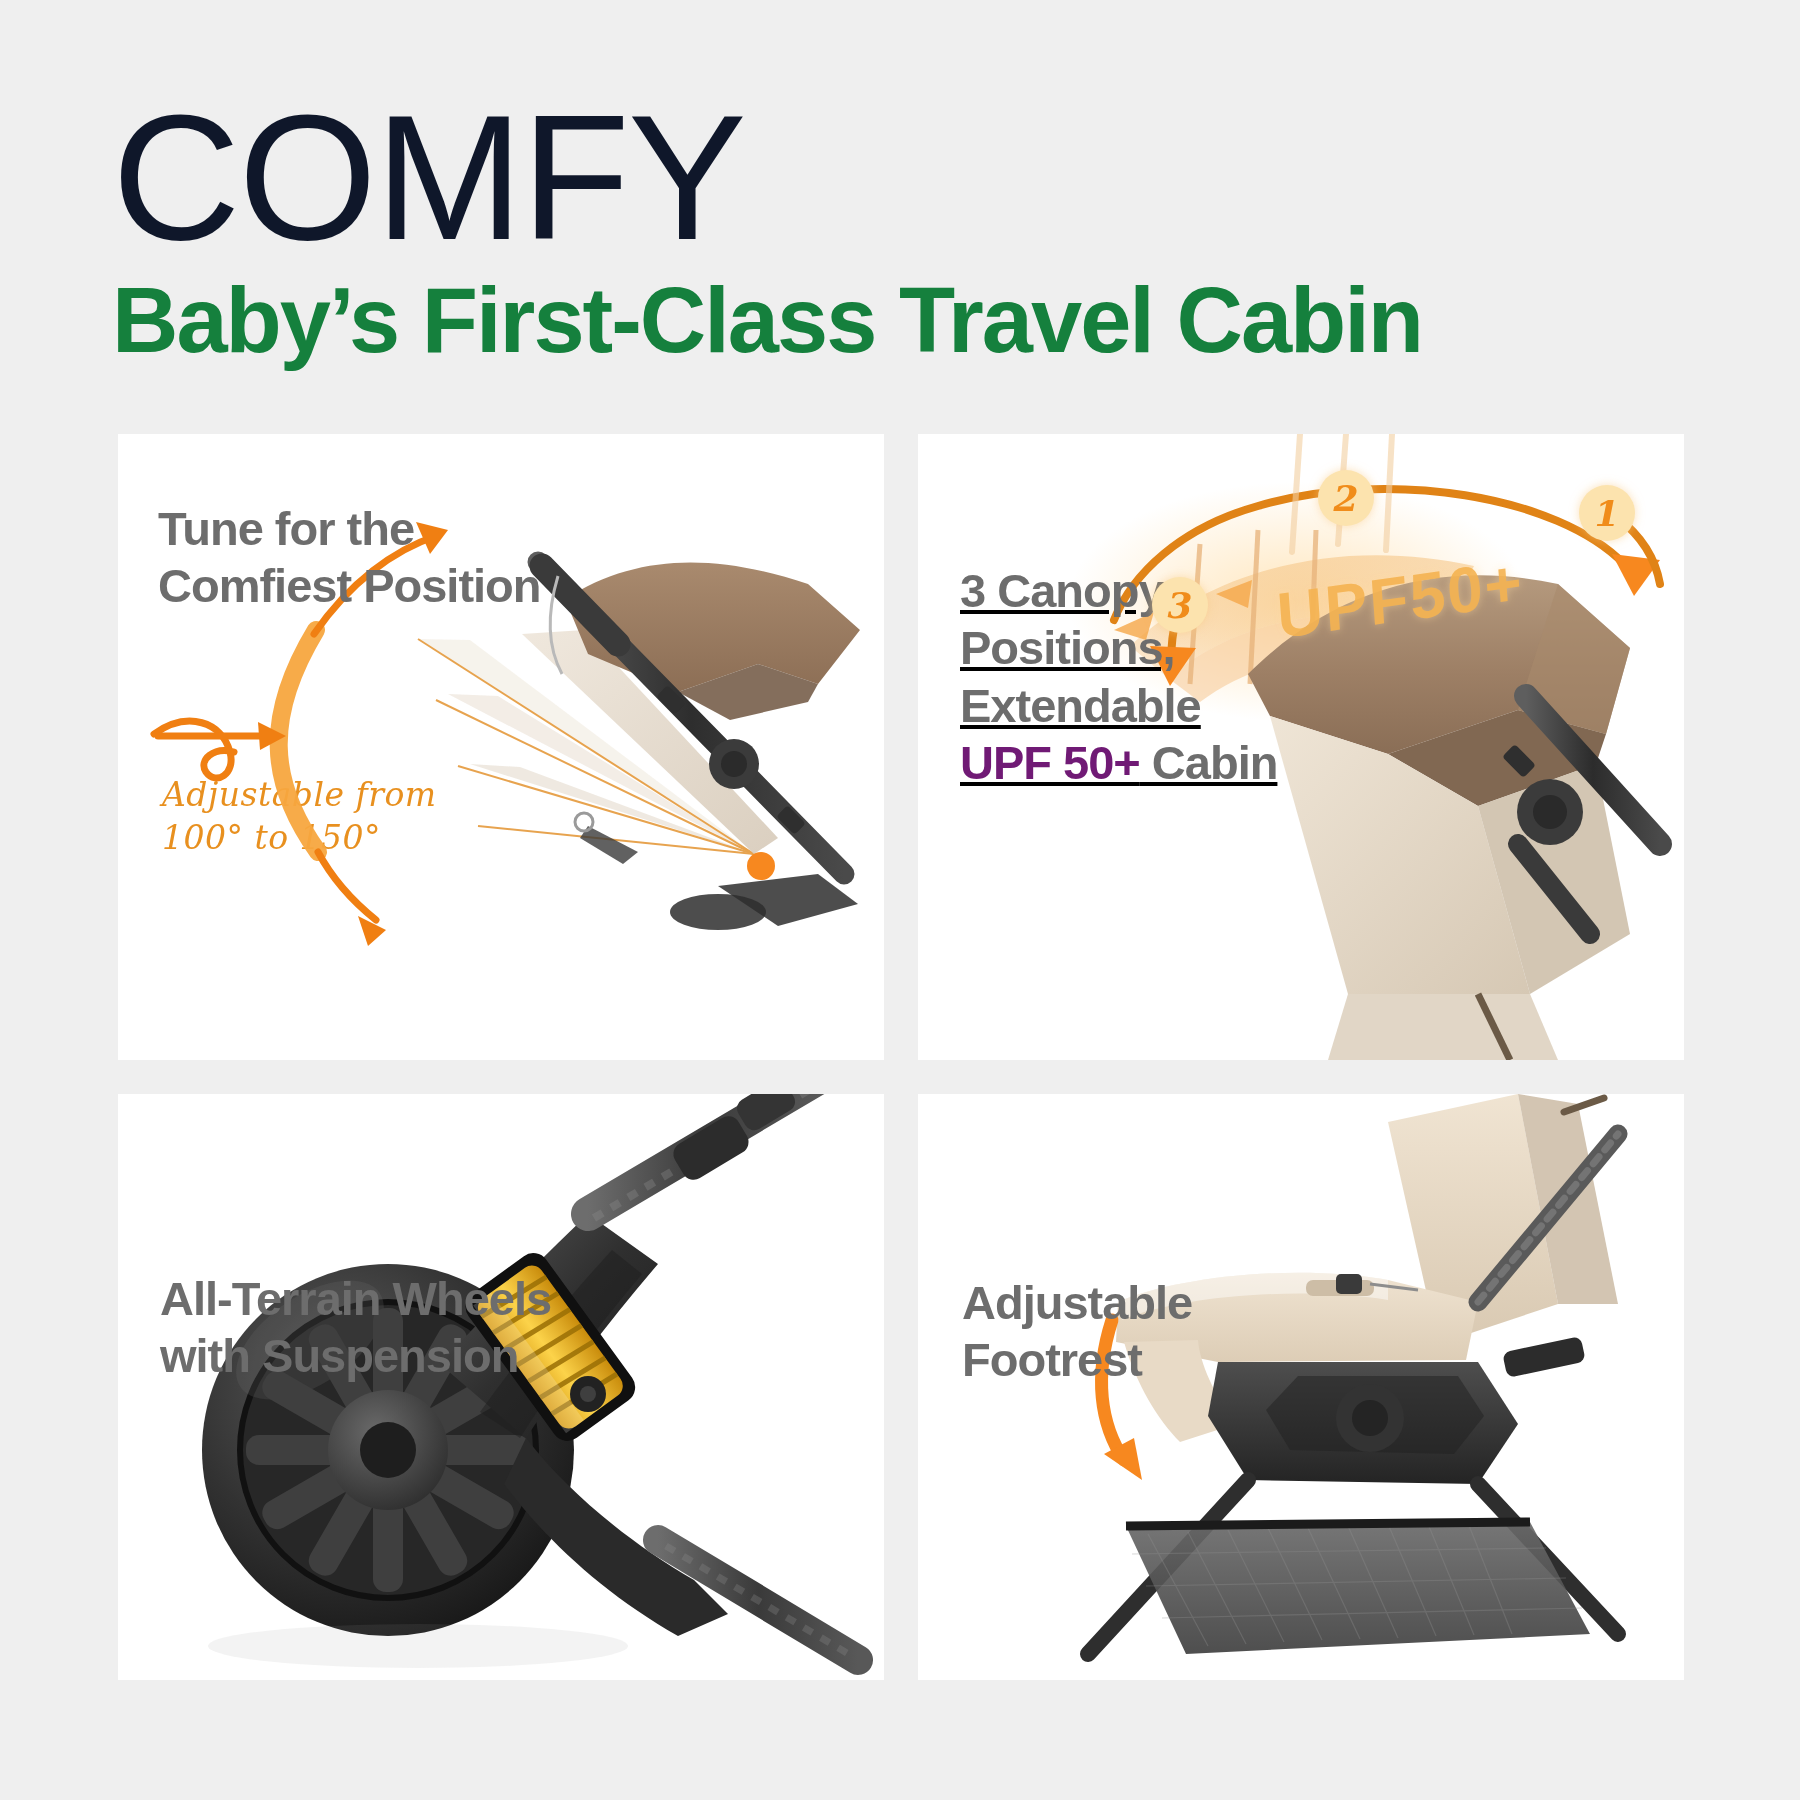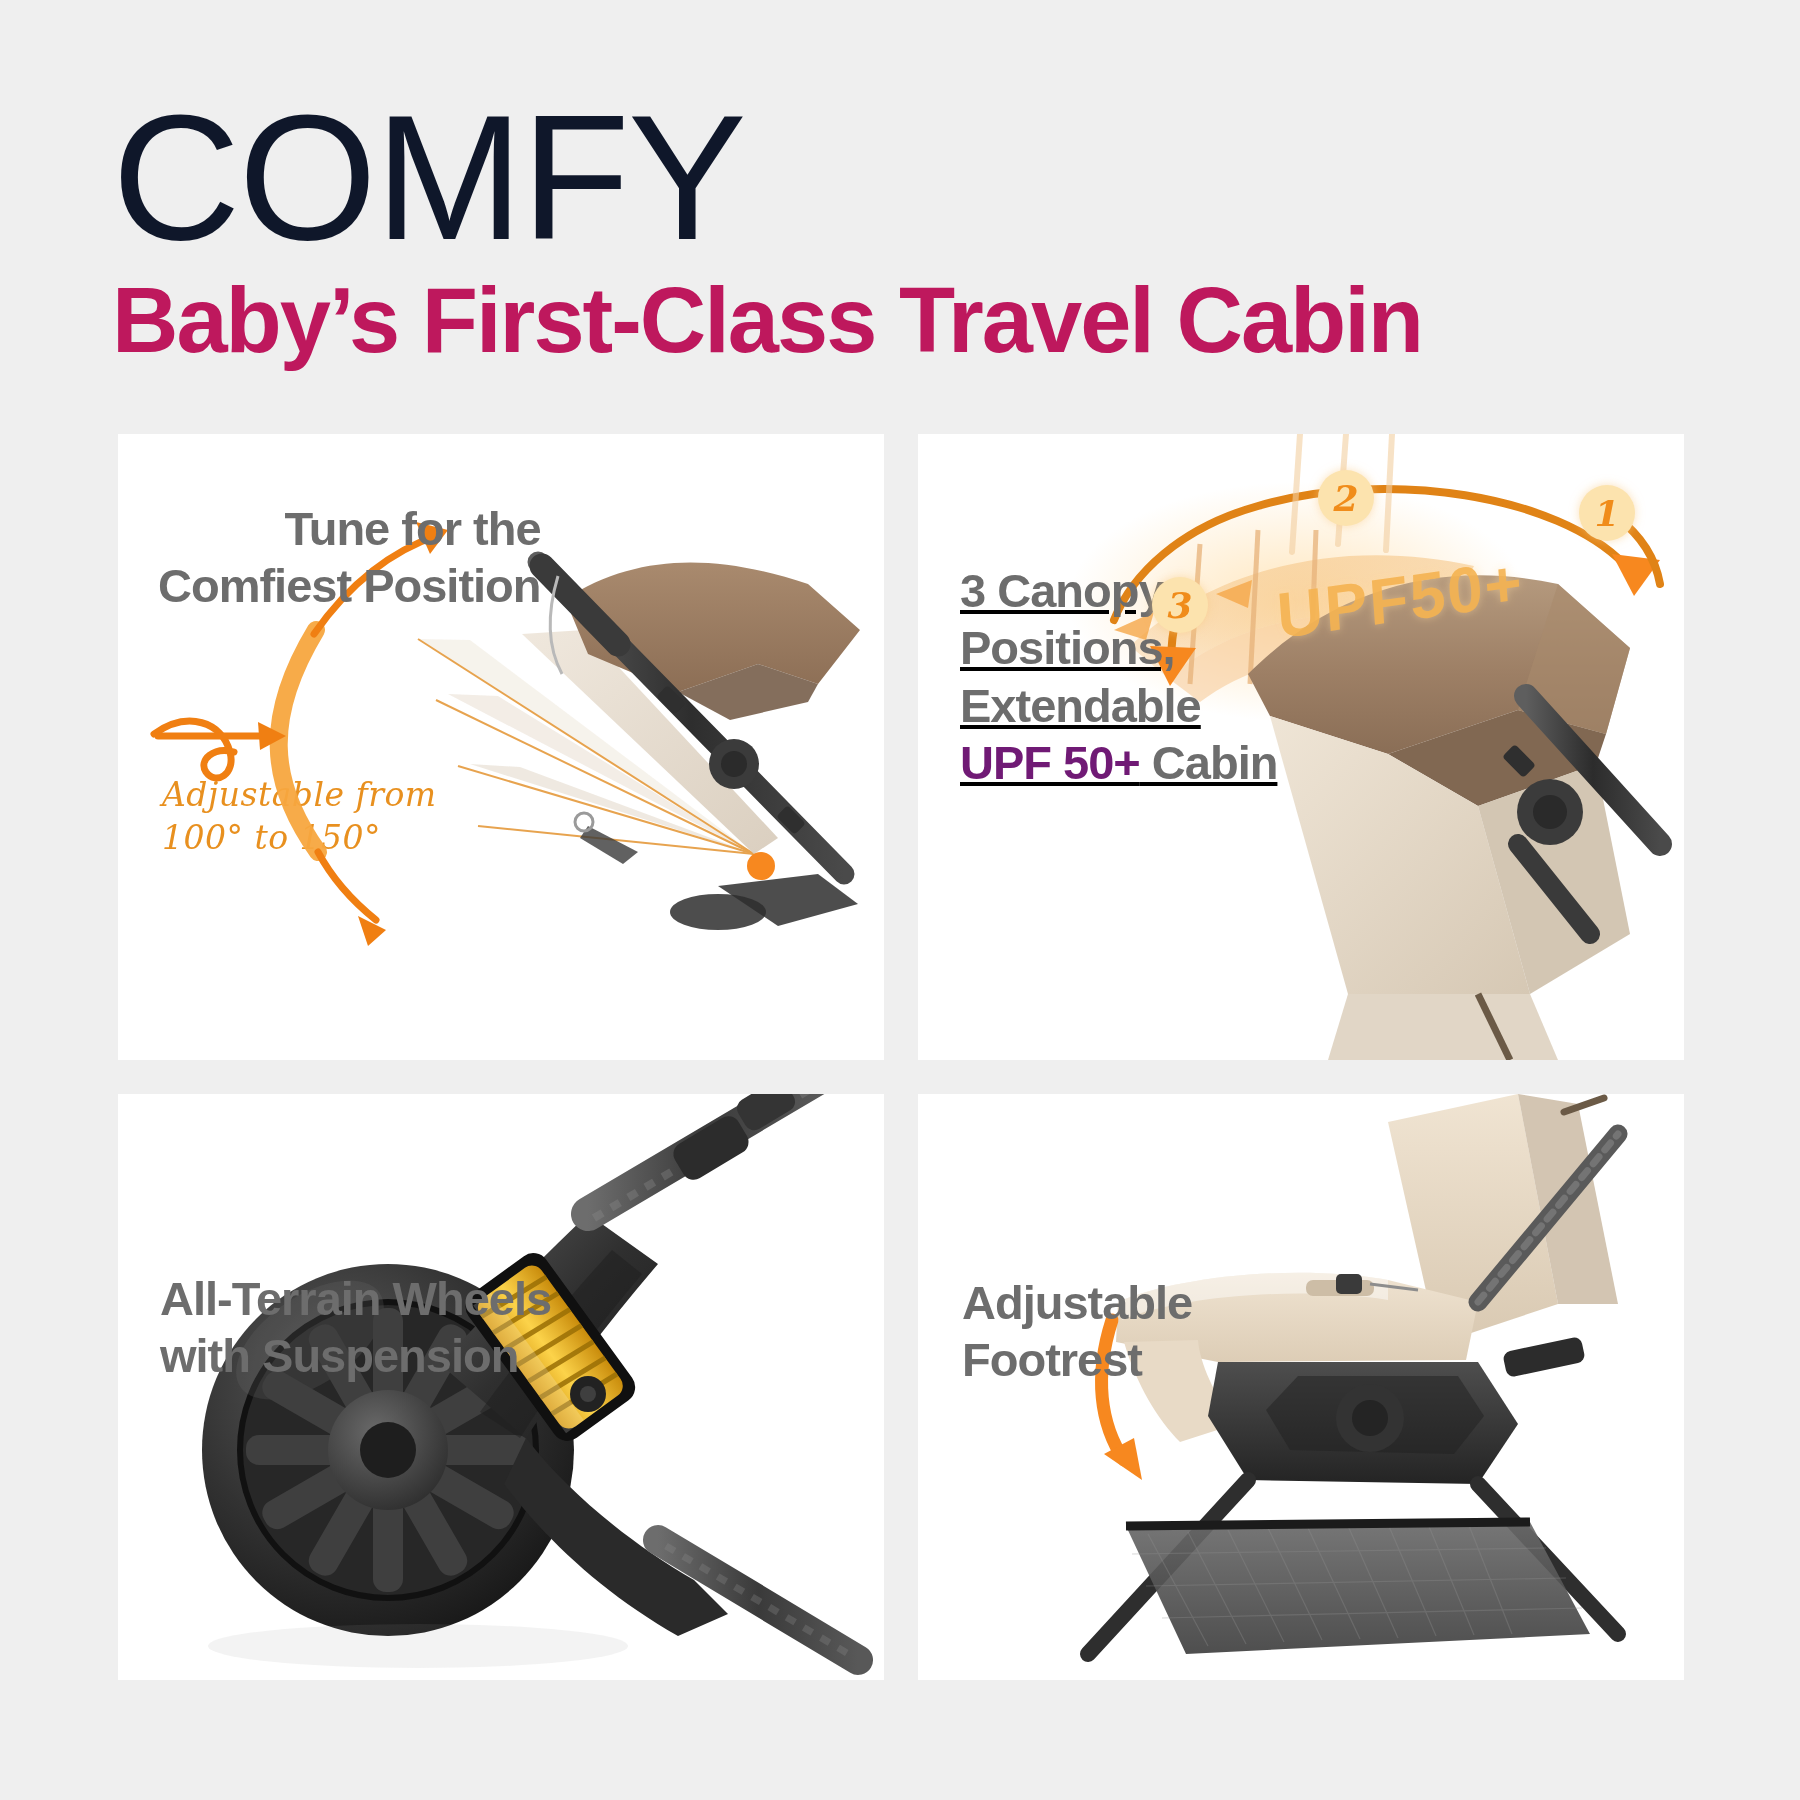--- a/index.html
+++ b/index.html
@@ -16,21 +16,21 @@
   .brand-title{
     font-size:178px;line-height:0.92;
     font-weight:400;letter-spacing:-2px;
     color:#0f172a;
     font-family:"Liberation Sans",sans-serif;
   }
   .brand-sub{
     margin-top:14px;
     font-size:92px;line-height:1.02;
     font-weight:700;letter-spacing:-2px;
-    color:#be185d;
+    color:#15803d;
   }
 
   
   .grid{
     position:absolute;left:118px;top:434px;
     width:1566px;height:1248px;
     display:grid;
     grid-template-columns:766px 766px;
     grid-template-rows:626px 586px;
     gap:34px 34px;
@@ -52,21 +52,21 @@
   .note{
     font-family:"DejaVu Serif",serif;
     font-style:italic;
     font-size:33px;line-height:1.3;
     color:#E8901F;
     white-space:pre-line;
     letter-spacing:.5px;
   }
 
   
-  #p1 .panel-text{left:40px;top:66px;text-align:right;}
+  #p1 .panel-text{left:40px;top:66px;}
   #p1 .note{position:absolute;left:44px;top:340px;}
   #p2 .panel-text{left:42px;top:128px;text-decoration:underline;}
   #p3 .panel-text{left:44px;top:180px;}
   #p4 .panel-text{left:42px;top:176px;}
 
   
   .art{position:absolute;inset:0;z-index:2;}
   .art svg{position:absolute;inset:0;width:100%;height:100%;}
   .art-over{z-index:5;}
 

